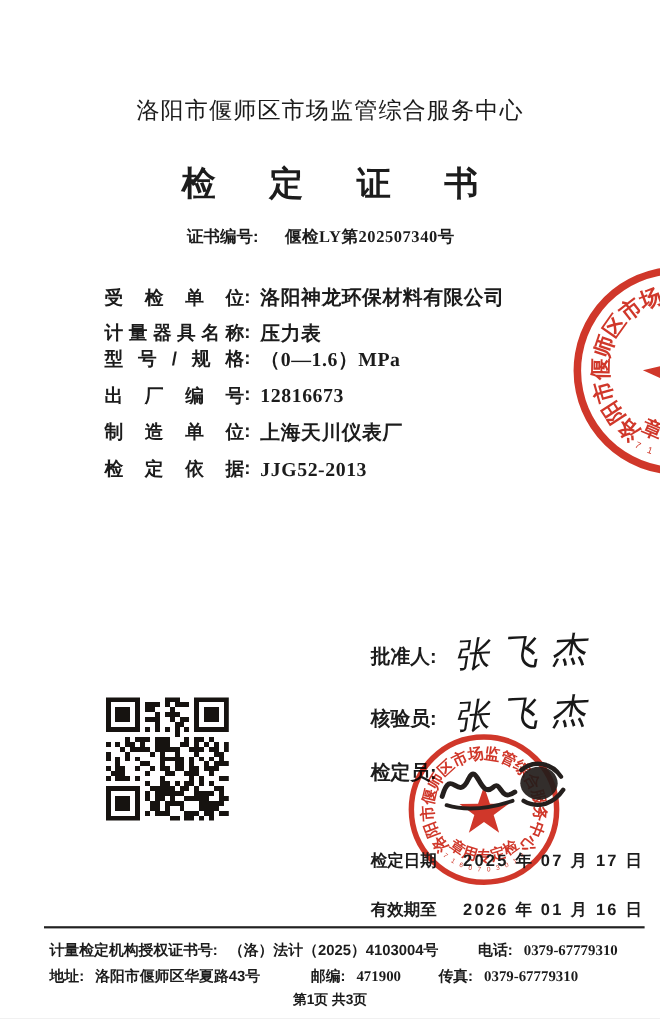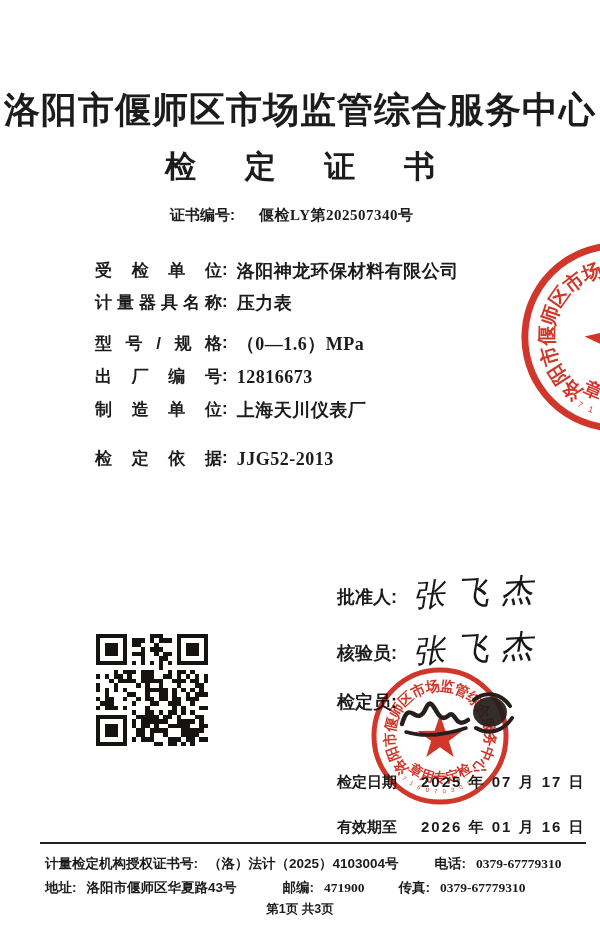--- a/index.html
+++ b/index.html
@@ -5,40 +5,40 @@
   html,body{margin:0;padding:0;background:#e8e8e8;}
   .page{
     position:relative;width:600px;height:926px;margin:0 auto;
     background:#ffffff;overflow:hidden;
     font-family:"Liberation Sans","DejaVu Sans",sans-serif;
     color:#1c1c1c;
   }
   
   .org-name{
     position:absolute;top:86px;left:0;width:100%;
-    text-align:center;font-size:36px;font-weight:bold;letter-spacing:1px;
+    text-align:center;font-size:21px;font-weight:normal;letter-spacing:1px;
   }
   .doc-title{
     position:absolute;top:146px;left:0;width:100%;
     text-align:center;font-size:31px;font-weight:bold;letter-spacing:20px;
     text-indent:20px;
   }
   .cert-row{position:absolute;top:206px;left:170px;font-size:15px;font-weight:bold;}
   .cert-row .cert-value{
     font-family:"Liberation Serif","DejaVu Serif",serif;
     font-weight:bold;margin-left:24px;letter-spacing:.5px;
   }
   
   .fields{position:absolute;top:258px;left:95px;width:430px;}
   .field-row{height:24px;line-height:24px;white-space:nowrap;}
   .field-row.g1{margin-top:8px;}
-  .field-row.g2{margin-top:17px;}
+  .field-row.g2{}
   .field-row.g3{margin-top:9px;}
   .field-row.g4{margin-top:9px;}
-  .field-row.g5{margin-top:25px;}
+  .field-row.g5{margin-top:10px;}
   .field-row.g6{margin-top:13px;}
   .flabel{
     display:inline-block;width:127px;font-size:17px;font-weight:bold;
     text-align:justify;text-align-last:justify;vertical-align:middle;
   }
   .fcolon{font-size:17px;font-weight:bold;margin-right:9px;}
   .fvalue{
     font-family:"Liberation Serif","DejaVu Serif",serif;
     font-size:18px;font-weight:bold;letter-spacing:.5px;vertical-align:middle;
   }

